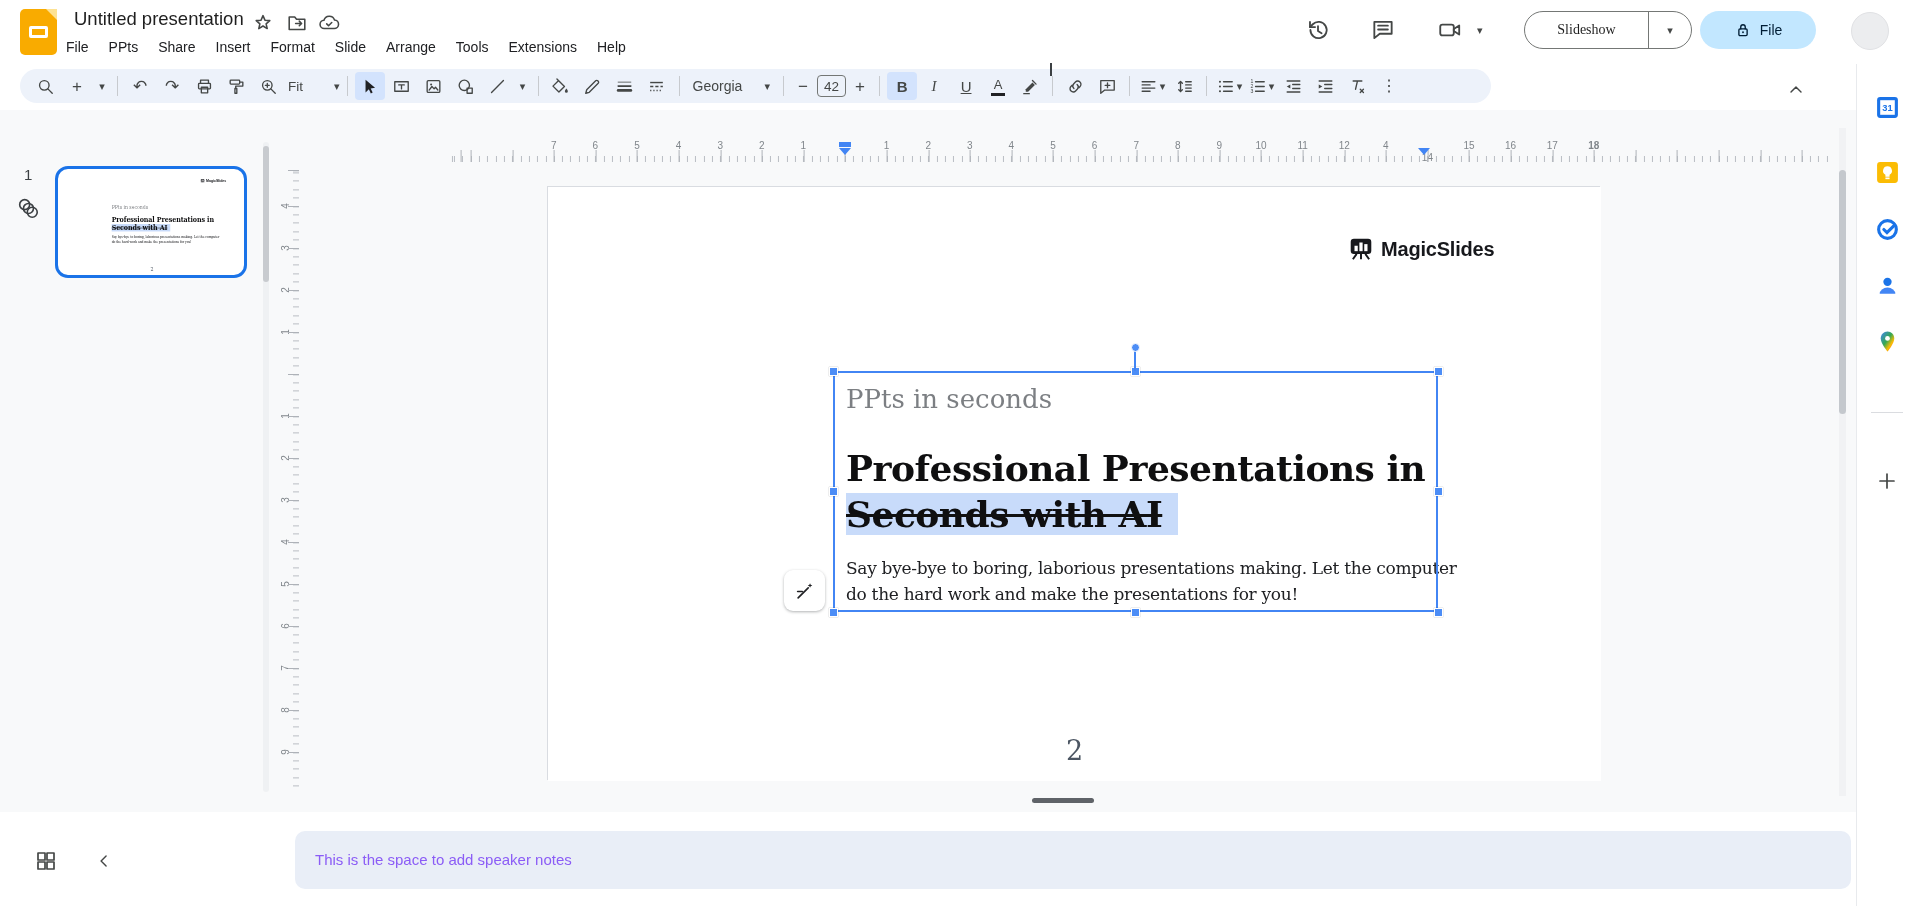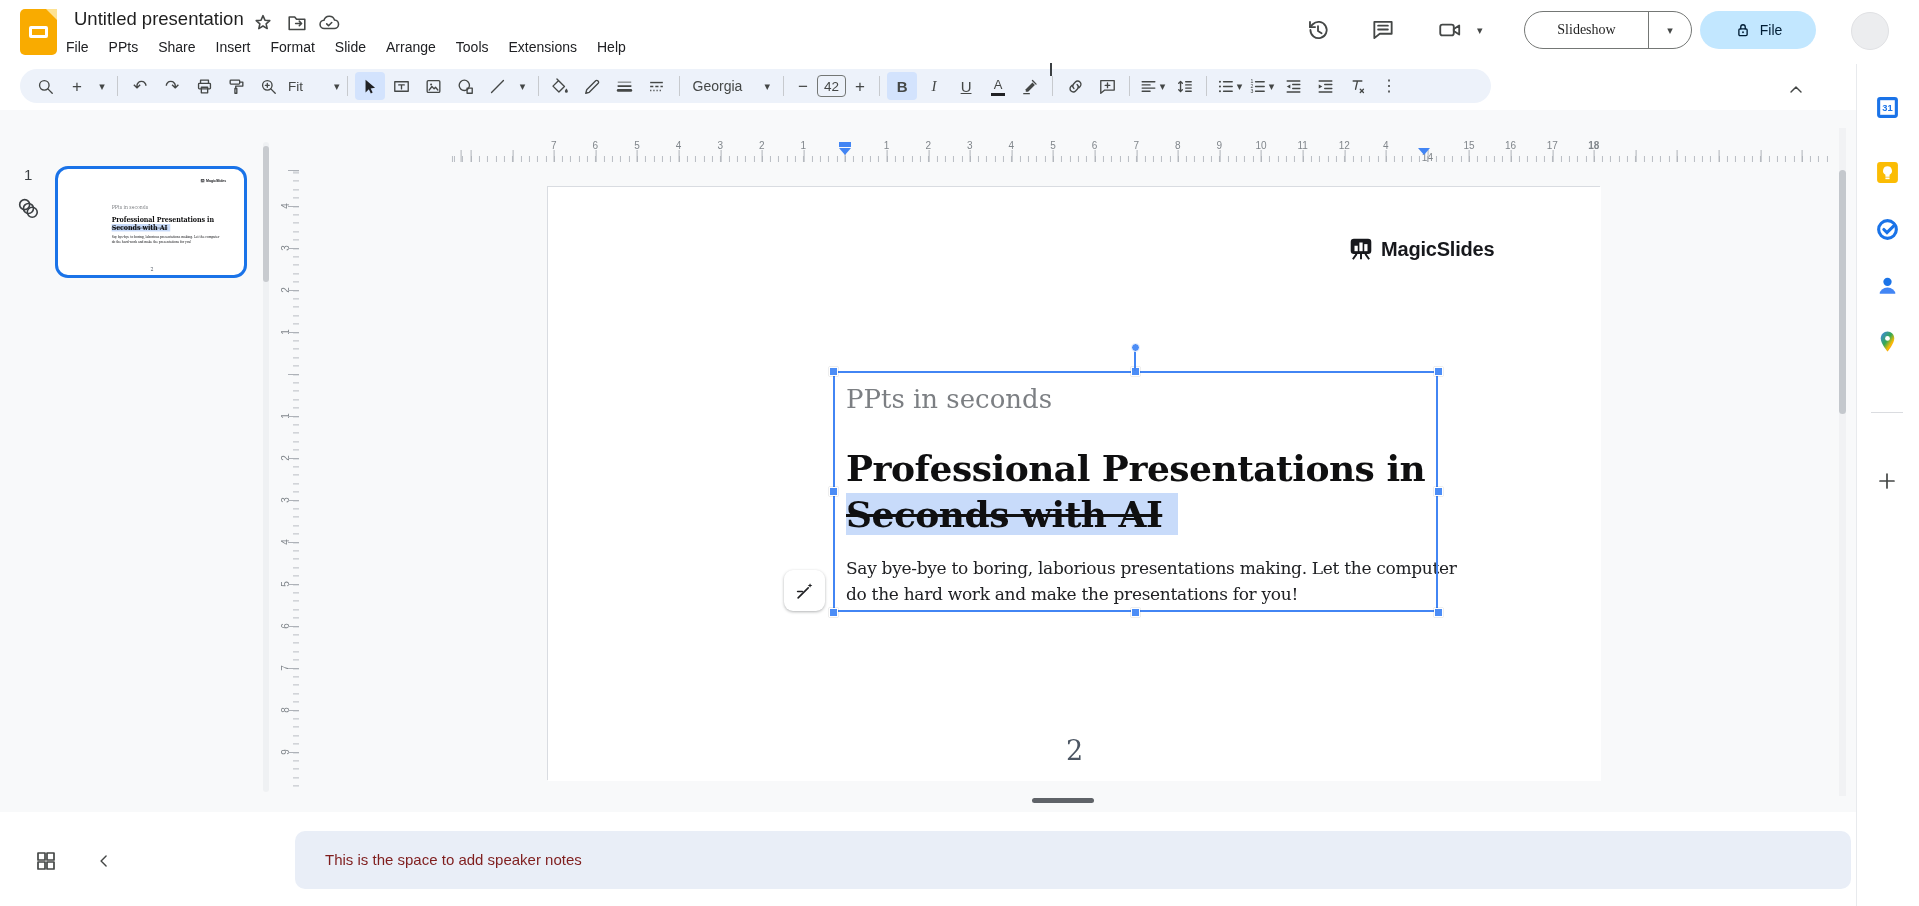--- a/index.html
+++ b/index.html
@@ -126,21 +126,21 @@
   #main-scroll-track { position:absolute; left:1839px; top:128px; width:7px; height:668px; background:#f1f2f4; }
   #main-scroll-thumb { position:absolute; left:1839px; top:170px; width:7px; height:244px;
             background:#c4c8cd; border-radius:4px; }
 
   
   #notes-bg { position:absolute; left:0; top:812px; width:1919px; height:94px; background:#fff; }
   #grid-btn { position:absolute; left:34px; top:849px; background:none; border:none; }
   #film-collapse-btn { position:absolute; left:94px; top:851px; background:none; border:none; }
   #notes-box { position:absolute; left:295px; top:831px; width:1556px; height:58px;
                background:var(--notes-bg,#e9eef7); border-radius:10px; }
-  #notes-text { padding-left:30px; line-height:58px; font-size:15px; color:#7f1d1d; }
+  #notes-text { padding-left:20px; line-height:58px; font-size:15px; color:#8b5cf6; }
   #panel-expand-btn { position:absolute; left:1882px; top:849px; background:none; border:none; }
 
   
   #sidepanel { position:absolute; left:1856px; top:64px; width:63px; height:842px;
                background:#fff; border-left:1px solid #e8eaed; }
   .sp-ic { position:absolute; left:1875px; width:25px; height:25px; }
   #sp-divider { position:absolute; left:1871px; top:412px; width:32px; height:1px; background:#dadce0; }
 </style>
 </head>
 <body>

